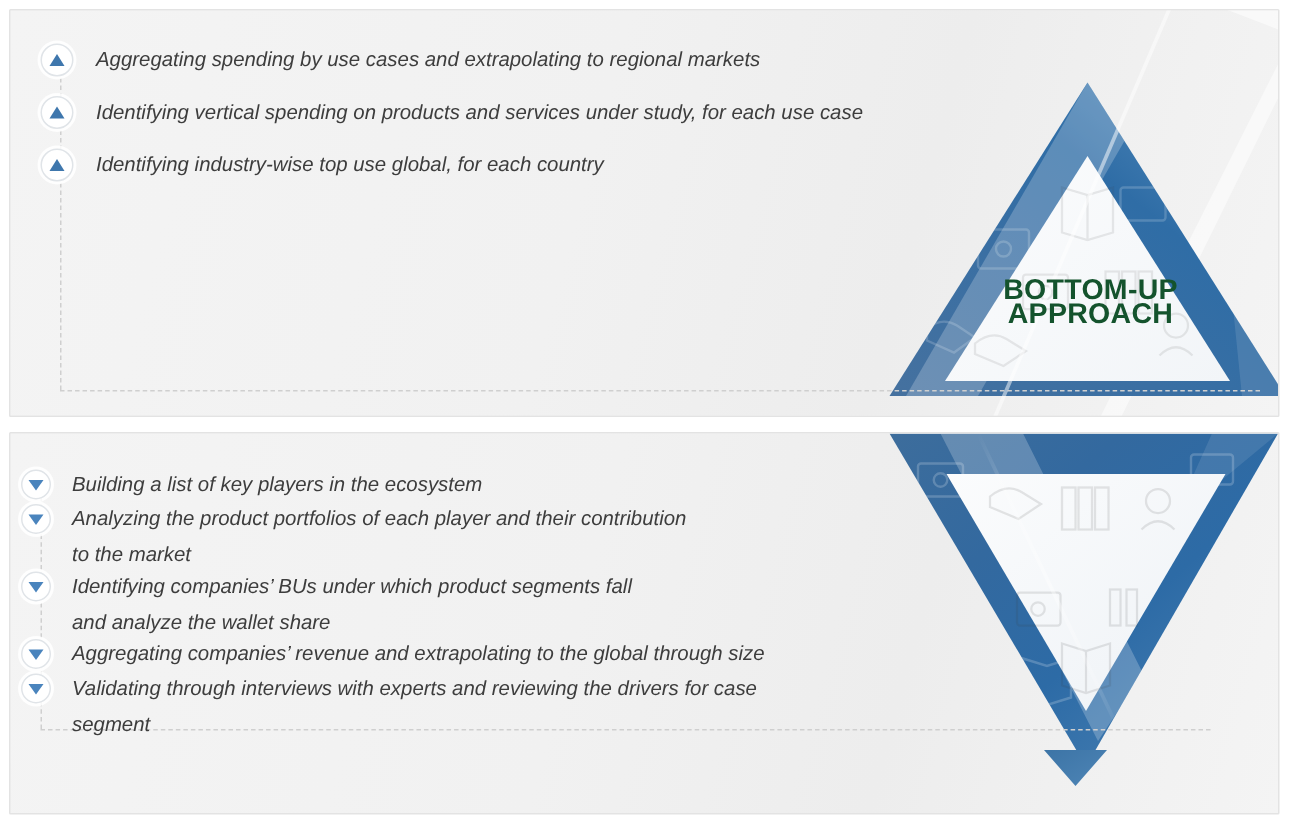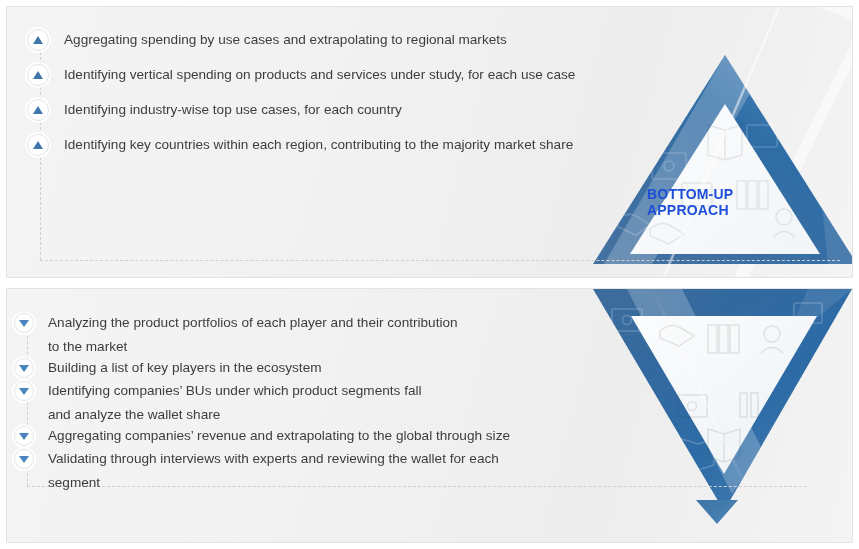--- a/index.html
+++ b/index.html
@@ -70,39 +70,41 @@
   .gfx-bottom {
     left: 525px;
     top: 0px;
     width: 334px;
     height: 255px;
   }
 
   
   .approach-label {
     position: absolute;
+    text-align: center;
     font-weight: bold;
-    font-size: 14px;
+    font-size: 19px;
     line-height: 16px;
-    color: #1d4ed8;
+    color: #14532d;
     letter-spacing: 0.2px;
     white-space: pre-line;
   }
   .label-top {
     left: 640px;
     top: 179px;
     width: 160px;
   }
 
   
   .list {
     position: absolute;
     margin: 0;
     padding: 0;
     list-style: none;
+    font-style: italic;
   }
   .list-top {
     left: 20px;
     top: 22px;
     width: 640px;
   }
   .list-bottom {
     left: 14px;
     top: 313px;
     width: 600px;
@@ -287,27 +289,21 @@
       <li class="list-item">
         <span class="bullet">
             <span class="tri-up"></span>
           </span>
         <span class="item-text">Identifying vertical spending on products and services under study, for each use case</span>
       </li>
       <li class="list-item">
         <span class="bullet">
             <span class="tri-up"></span>
           </span>
-        <span class="item-text">Identifying industry-wise top use cases, for each country</span>
-      </li>
-      <li class="list-item">
-        <span class="bullet">
-            <span class="tri-up"></span>
-          </span>
-        <span class="item-text">Identifying key countries within each region, contributing to the majority market share</span>
+        <span class="item-text">Identifying industry-wise top use global, for each country</span>
       </li>
     </ul>
   </div>
 
   <div class="panel panel-bottom">
     <div class="panel-sheen"></div>
 
     <div class="graphic gfx-bottom">
       <svg width="334" height="258" viewBox="0 0 334 258" xmlns="http://www.w3.org/2000/svg">
         <defs>
@@ -381,44 +377,44 @@
   </div>
 
   <div class="connector connector-bottom"></div>
   <div class="connector-h connector-h-bottom"></div>
 
   <ul class="list list-bottom">
     <li class="list-item">
       <span class="bullet">
           <span class="tri-down"></span>
         </span>
-      <span class="item-text">Analyzing the product portfolios of each player and their contribution
-to the market</span>
+      <span class="item-text">Building a list of key players in the ecosystem</span>
     </li>
     <li class="list-item">
       <span class="bullet">
           <span class="tri-down"></span>
         </span>
-      <span class="item-text">Building a list of key players in the ecosystem</span>
+      <span class="item-text">Analyzing the product portfolios of each player and their contribution
+to the market</span>
     </li>
     <li class="list-item">
       <span class="bullet">
           <span class="tri-down"></span>
         </span>
       <span class="item-text">Identifying companies’ BUs under which product segments fall
 and analyze the wallet share</span>
     </li>
     <li class="list-item">
       <span class="bullet">
           <span class="tri-down"></span>
         </span>
       <span class="item-text">Aggregating companies’ revenue and extrapolating to the global through size</span>
     </li>
     <li class="list-item">
       <span class="bullet">
           <span class="tri-down"></span>
         </span>
-      <span class="item-text">Validating through interviews with experts and reviewing the wallet for each
+      <span class="item-text">Validating through interviews with experts and reviewing the drivers for case
 segment</span>
     </li>
   </ul>
 
 </div>
 
 </body></html>

